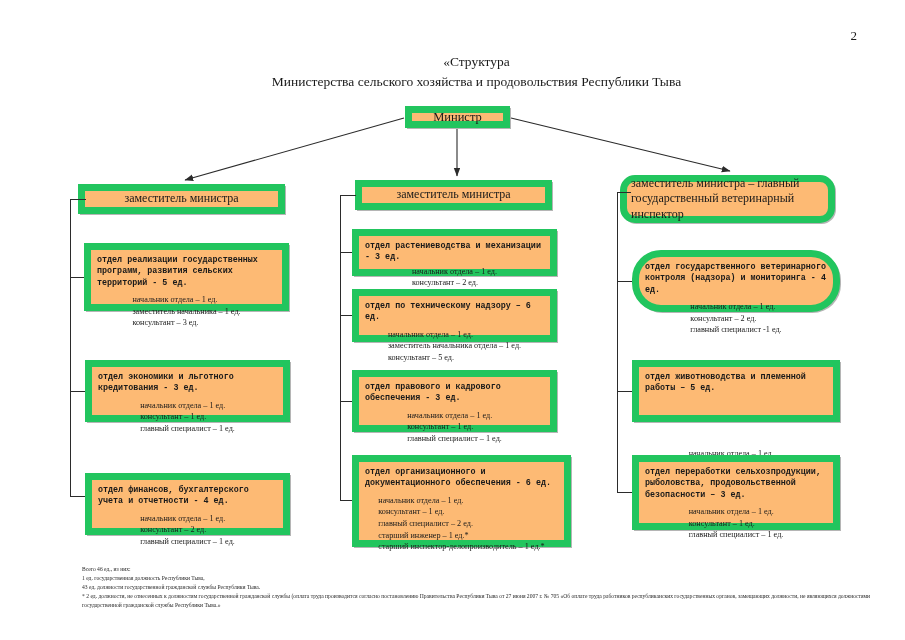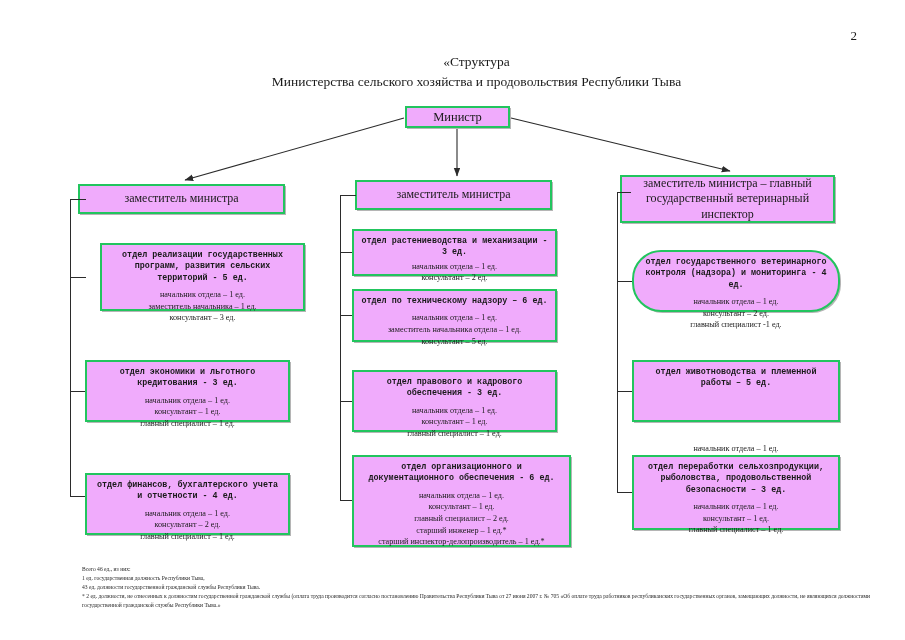--- a/index.html
+++ b/index.html
@@ -32,65 +32,64 @@
     width: 905px;
     text-align: center;
     line-height: 1.45;
     padding-left: 48px;
   }
   .title-line { font-size: 13.5px; }
 
   
   .box {
     position: absolute;
-    border: 2px solid #22c55e;
-    background: #f0abfc;
+    border: 7px solid #22c55e;
+    background: #fdba74;
     box-shadow: 1.5px 1.5px 0 -0.5px rgba(120,120,120,0.55);
     display: flex;
     flex-direction: column;
     align-items: center;
     justify-content: center;
-    text-align: center;
   }
 
   
   .box-minister {
     left: 405px;
     top: 106px;
     width: 105px;
     height: 22px;
     font-size: 12.5px;
   }
 
   
   .box-deputy {
     font-size: 12px;
     line-height: 1.3;
   }
   #deputy-0 { left: 78px;  top: 184px; width: 207px; height: 30px; }
   #deputy-1 { left: 355px; top: 180px; width: 197px; height: 30px; }
-  #deputy-2 { left: 620px; top: 175px; width: 215px; height: 48px; padding: 15px 4px; }
+  #deputy-2 { left: 620px; top: 175px; width: 215px; height: 48px; padding: 15px 4px; border-radius: 15px; }
 
   
   .box-dept {
     padding: 5px 6px 6px;
     justify-content: flex-start;
   }
   .dept-title {
     font-weight: bold;
     font-size: 8.4px;
     line-height: 1.35;
     margin-bottom: 5px;
     font-family: Liberation Mono, monospace;
   }
   .dept-staff { font-size: 8.2px; line-height: 1.42; }
   .dept-staff div { white-space: nowrap; }
 
   
-  #dept-c0-0 { left: 100px;  top: 243px; width: 205px; height: 68px; }
+  #dept-c0-0 { left: 84px;  top: 243px; width: 205px; height: 68px; }
   #dept-c0-1 { left: 85px;  top: 360px; width: 205px; height: 62px; }
   #dept-c0-2 { left: 85px;  top: 473px; width: 205px; height: 62px; }
 
   
   #dept-c1-0 { left: 352px; top: 229px; width: 205px; height: 47px; }
   #dept-c1-1 { left: 352px; top: 289px; width: 205px; height: 53px; }
   #dept-c1-2 { left: 352px; top: 370px; width: 205px; height: 62px; }
   #dept-c1-3 { left: 352px; top: 455px; width: 219px; height: 92px; }
 
   

